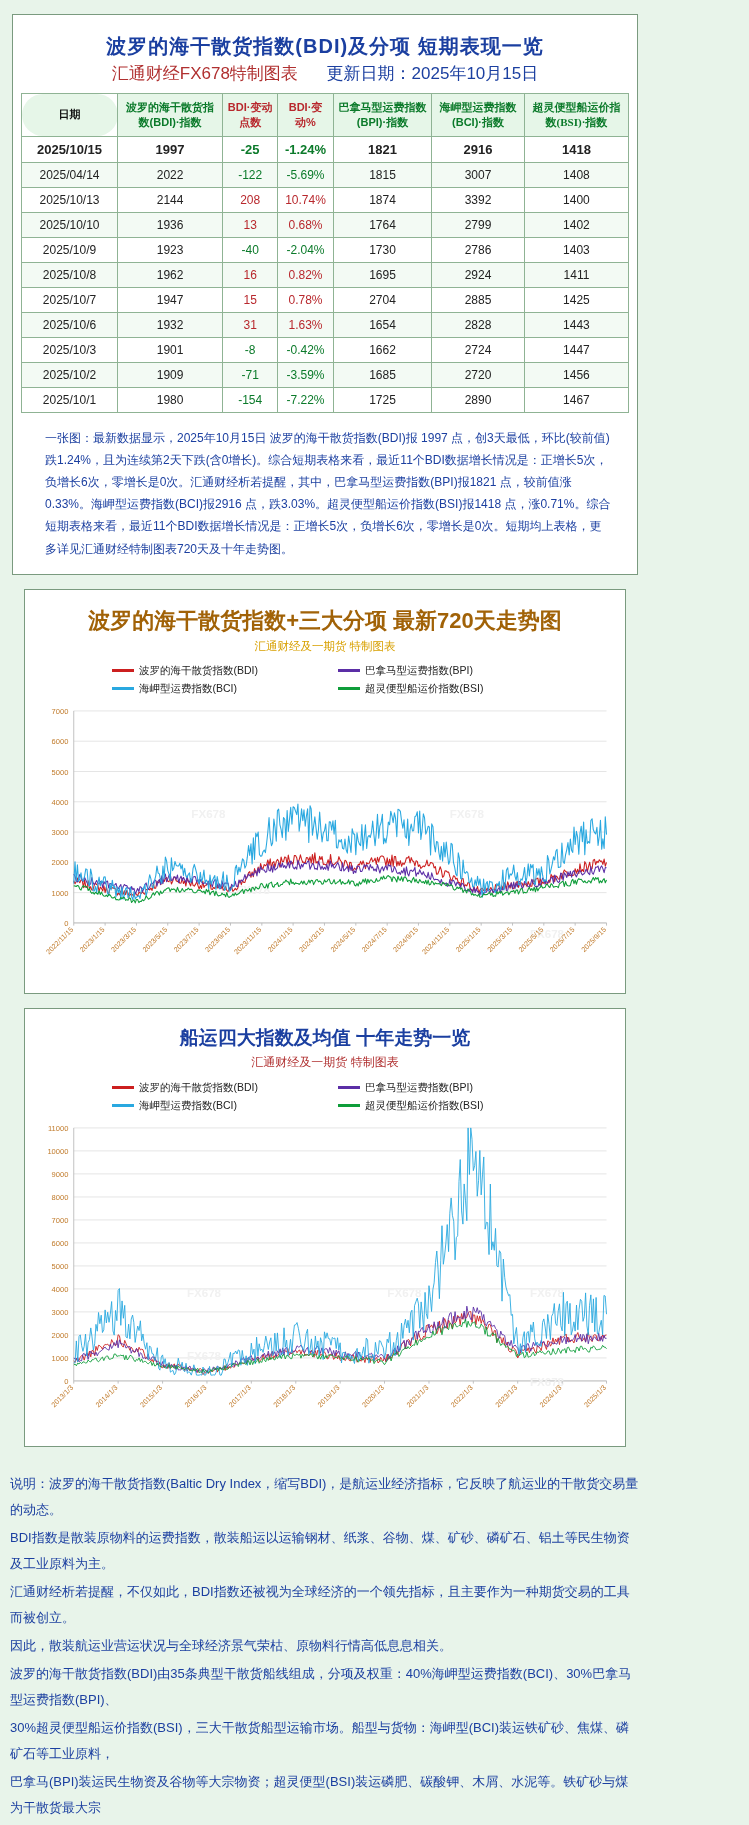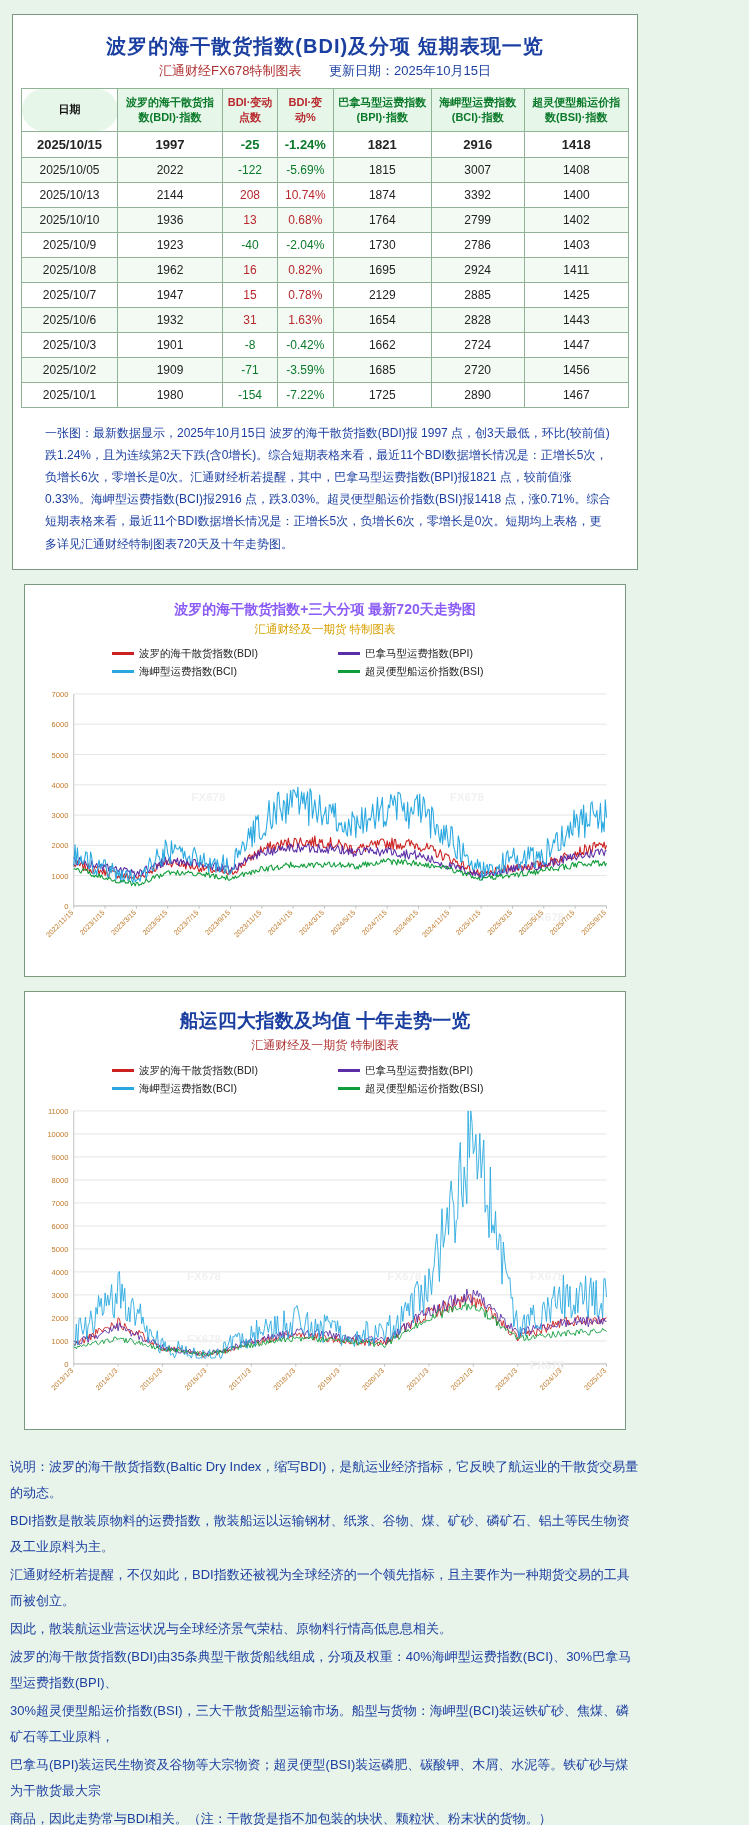--- a/index.html
+++ b/index.html
@@ -22,21 +22,21 @@
   .t-title {
     text-align:center;
     color:#1b3fa0;
     font-size:20px;
     font-weight:bold;
     letter-spacing:1px;
     padding: 8px 0 2px 0;
   }
   .t-sub {
     text-align:center;
-    font-size:13px;
+    font-size:17px;
     color:#b03030;
     padding-bottom:8px;
   }
   .t-sub .upd { color:#1b3fa0; margin-left:24px; }
 
   table.bdi {
     border-collapse: collapse;
     width: 100%;
     font-size: 12px;
   }
@@ -51,21 +51,21 @@
     line-height:1.35;
     padding:6px 3px;
     font-weight:bold;
   }
   table.bdi thead th.c-date { width:96px; color:#111;border-radius:21px; }
   table.bdi thead th.c-bdi { color:#0b7a2a; }
   table.bdi thead th.c-chg { color:#b8282d; }
   table.bdi thead th.c-pct { color:#b8282d; }
   table.bdi thead th.c-bpi { color:#0b7a2a; }
   table.bdi thead th.c-bci { color:#0b7a2a; }
-  table.bdi thead th.c-bsi { color:#0b7a2a; }
+  table.bdi thead th.c-bsi { color:#0b7a2a;font-family:Liberation Serif, serif; }
 
   table.bdi tbody td { padding:5px 3px; height:22px; }
   table.bdi tbody tr.row-top td { font-weight:bold; font-size:13px; background:#ffffff; }
   table.bdi tbody tr.alt td { background:#f3faf4; }
   td.neg { color:#0b7a2a; }
   td.pos { color:#b8282d; }
 
   .note {
     font-size:12px;
     line-height:1.85;
@@ -76,22 +76,22 @@
 
   
   .chart-panel {
     background:#fff;
     border:1px solid #7a9a7f;
     margin:14px 24px;
     padding:10px 6px 6px 6px;
   }
   .c-title {
     text-align:center;
-    color:#8b5cf6;
-    font-size:14px;
+    color:#a16207;
+    font-size:22px;
     font-weight:bold;
     padding-top:6px;
   }
   .c-title2 {
     text-align:center;
     color:#1b3fa0;
     font-size:19px;
     font-weight:bold;
     padding-top:6px;
   }
@@ -157,21 +157,21 @@
           <tr class="row-top">
             <td>2025/10/15</td>
             <td>1997</td>
             <td class="neg">-25</td>
             <td class="neg">-1.24%</td>
             <td>1821</td>
             <td>2916</td>
             <td>1418</td>
           </tr>
           <tr class="alt">
-            <td>2025/10/05</td>
+            <td>2025/04/14</td>
             <td>2022</td>
             <td class="neg">-122</td>
             <td class="neg">-5.69%</td>
             <td>1815</td>
             <td>3007</td>
             <td>1408</td>
           </tr>
           <tr>
             <td>2025/10/13</td>
             <td>2144</td>
@@ -206,21 +206,21 @@
             <td class="pos">0.82%</td>
             <td>1695</td>
             <td>2924</td>
             <td>1411</td>
           </tr>
           <tr>
             <td>2025/10/7</td>
             <td>1947</td>
             <td class="pos">15</td>
             <td class="pos">0.78%</td>
-            <td>2129</td>
+            <td>2704</td>
             <td>2885</td>
             <td>1425</td>
           </tr>
           <tr class="alt">
             <td>2025/10/6</td>
             <td>1932</td>
             <td class="pos">31</td>
             <td class="pos">1.63%</td>
             <td>1654</td>
             <td>2828</td>

